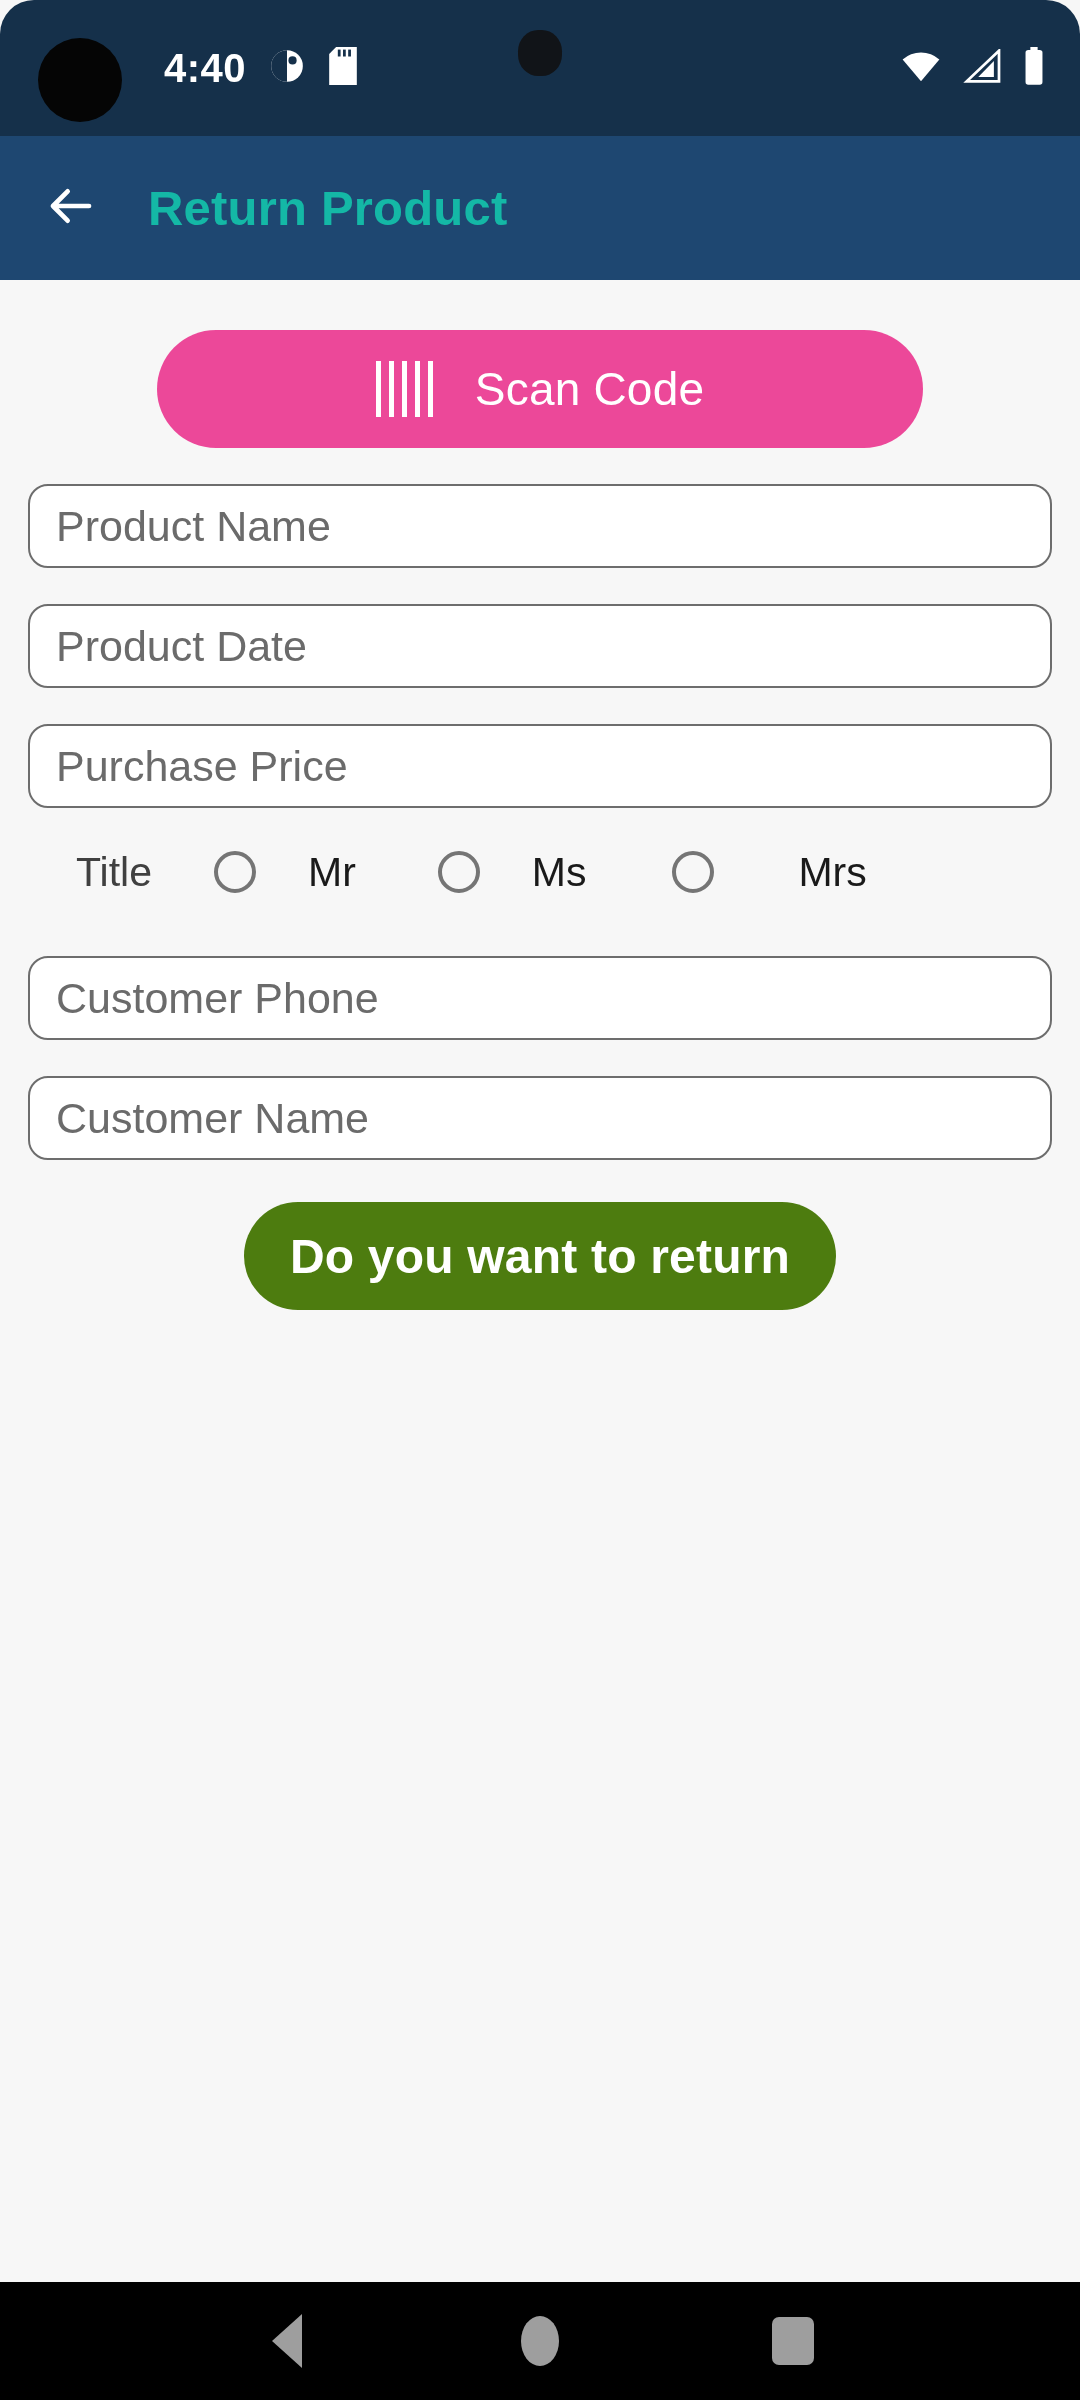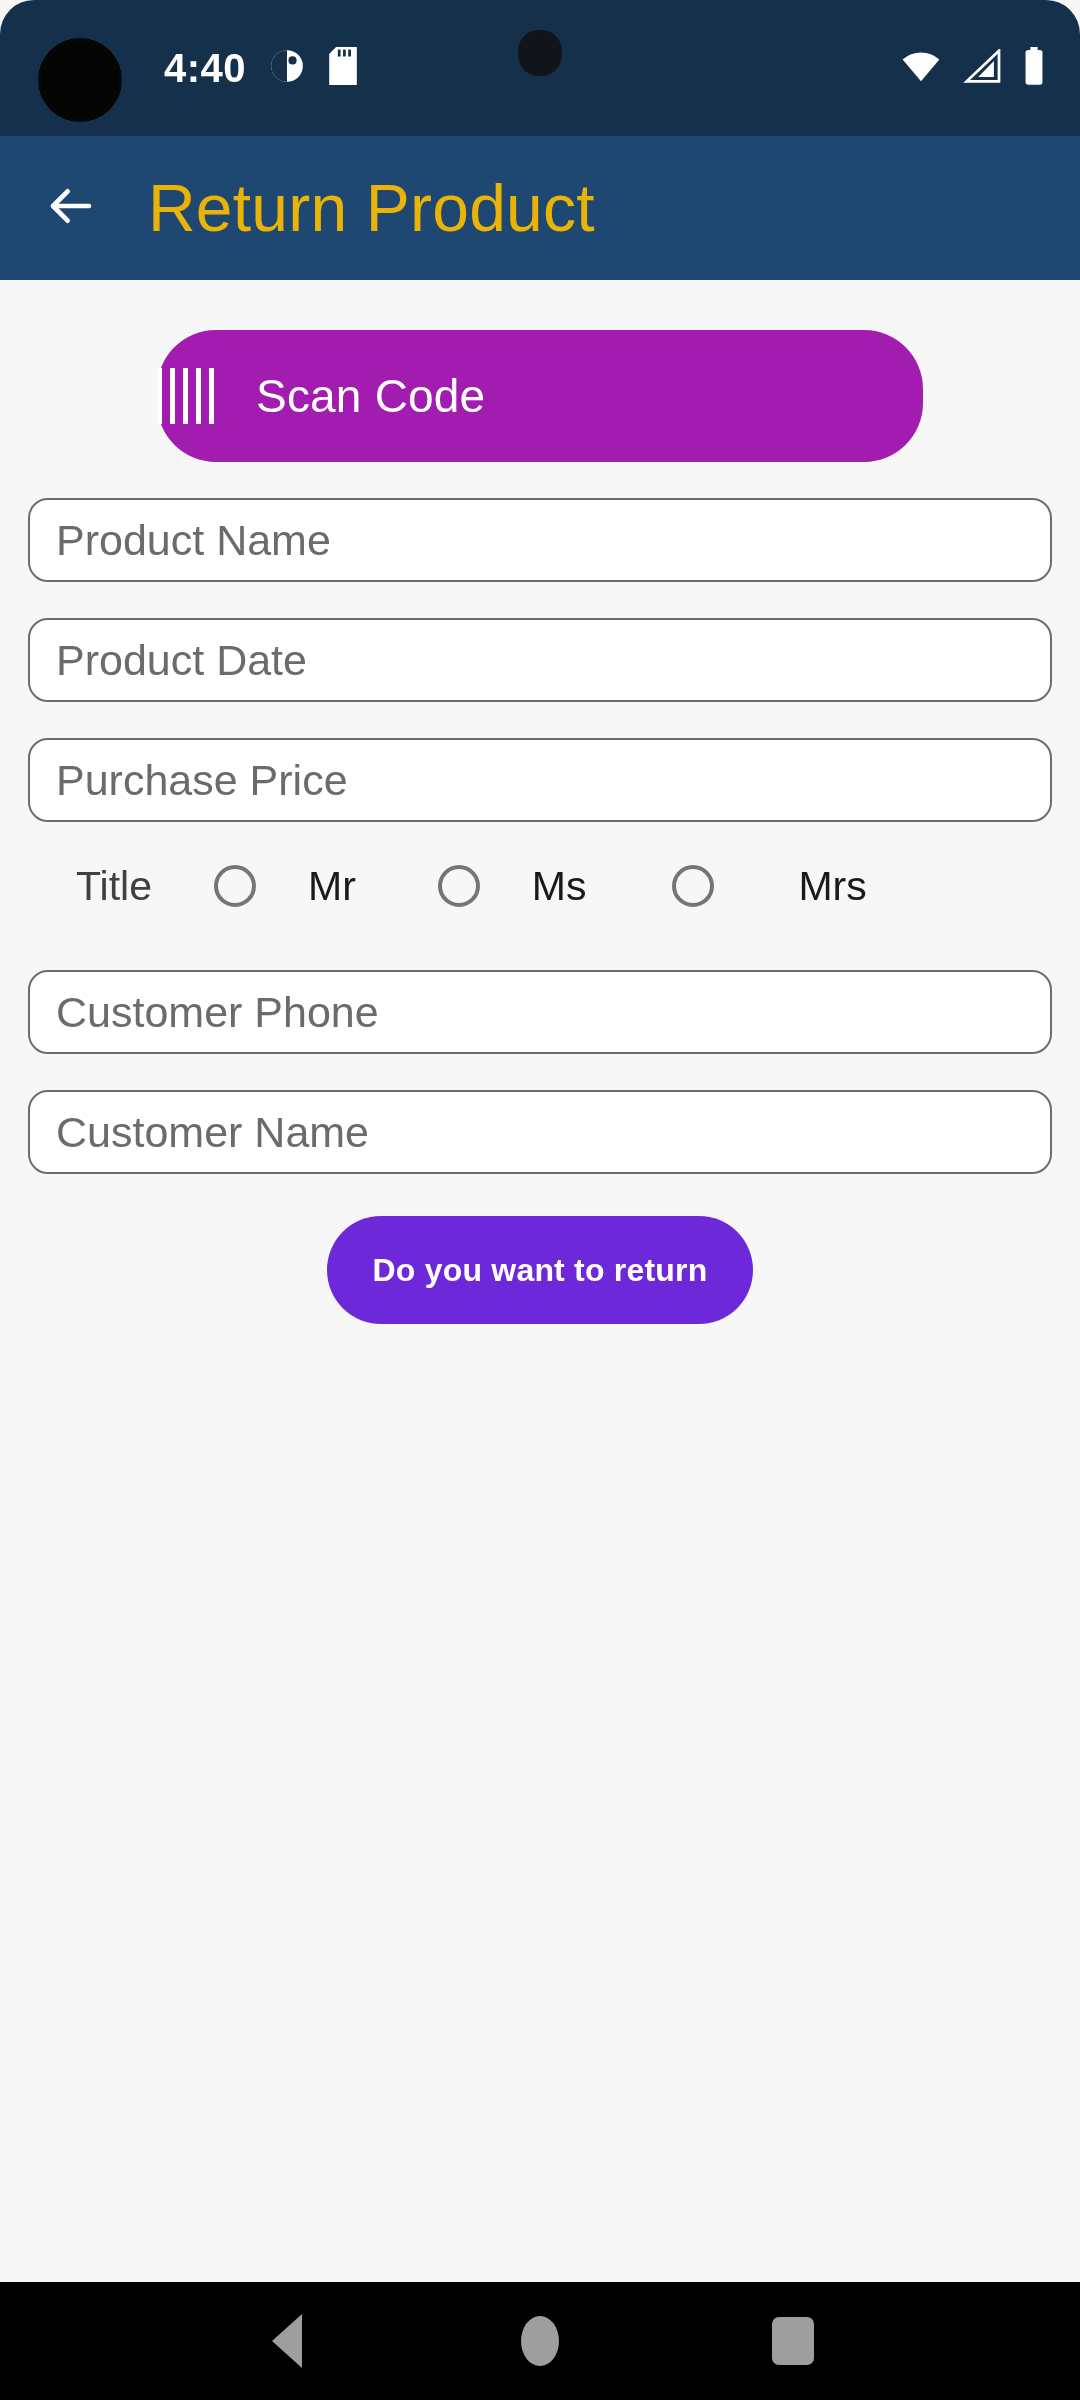--- a/index.html
+++ b/index.html
@@ -70,44 +70,44 @@
     display:flex; align-items:center;
     padding:0 40px;
     gap:46px;
   }
   .back-btn {
     width:62px; height:62px;
     display:flex; align-items:center; justify-content:center;
     cursor:pointer;
   }
   .app-title {
-    color:#eab308;
-    font-size:66px;
-    font-weight:400;
+    color:#14b8a6;
+    font-size:49px;
+    font-weight:700;
     letter-spacing:0.2px;
   }
 
   
   .content {
     flex:1 1 auto;
     background:#f7f7f7;
     padding:0 28px;
     position:relative;
   }
 
   .scan-wrap {
     display:flex; justify-content:center;
     padding-top:50px;
   }
   .scan-btn {
-    width:766px; height:132px;
-    background:#a21caf;
+    width:766px; height:118px;
+    background:#ec4899;
     border-radius:59px;
     border:none;
-    display:flex; align-items:center; 
+    display:flex; align-items:center; justify-content:center;
     gap:42px;
     cursor:pointer;
   }
   .barcode {
     display:flex; align-items:center; gap:8px;
     height:56px;
   }
   .barcode i {
     display:block;
     width:5px; height:56px;
@@ -168,26 +168,26 @@
   .opt-ms  { margin-left:82px; }
   .opt-mrs { margin-left:86px;gap:32px; }
 
   .submit-wrap {
     display:flex; justify-content:center;
     margin-top:42px;
   }
   .submit-btn {
     height:108px;
     padding:0 46px;
-    background:#6d28d9;
+    background:#4d7c0f;
     border:none;
     border-radius:54px;
     color:#ffffff;
     font-family:"Liberation Sans", sans-serif;
-    font-size:32px;
+    font-size:48px;
     font-weight:600;
     letter-spacing:0.2px;
     cursor:pointer;
   }
 
   
   .nav-bar {
     flex:0 0 118px;
     background:#000000;
     display:flex; align-items:center; justify-content:space-around;

